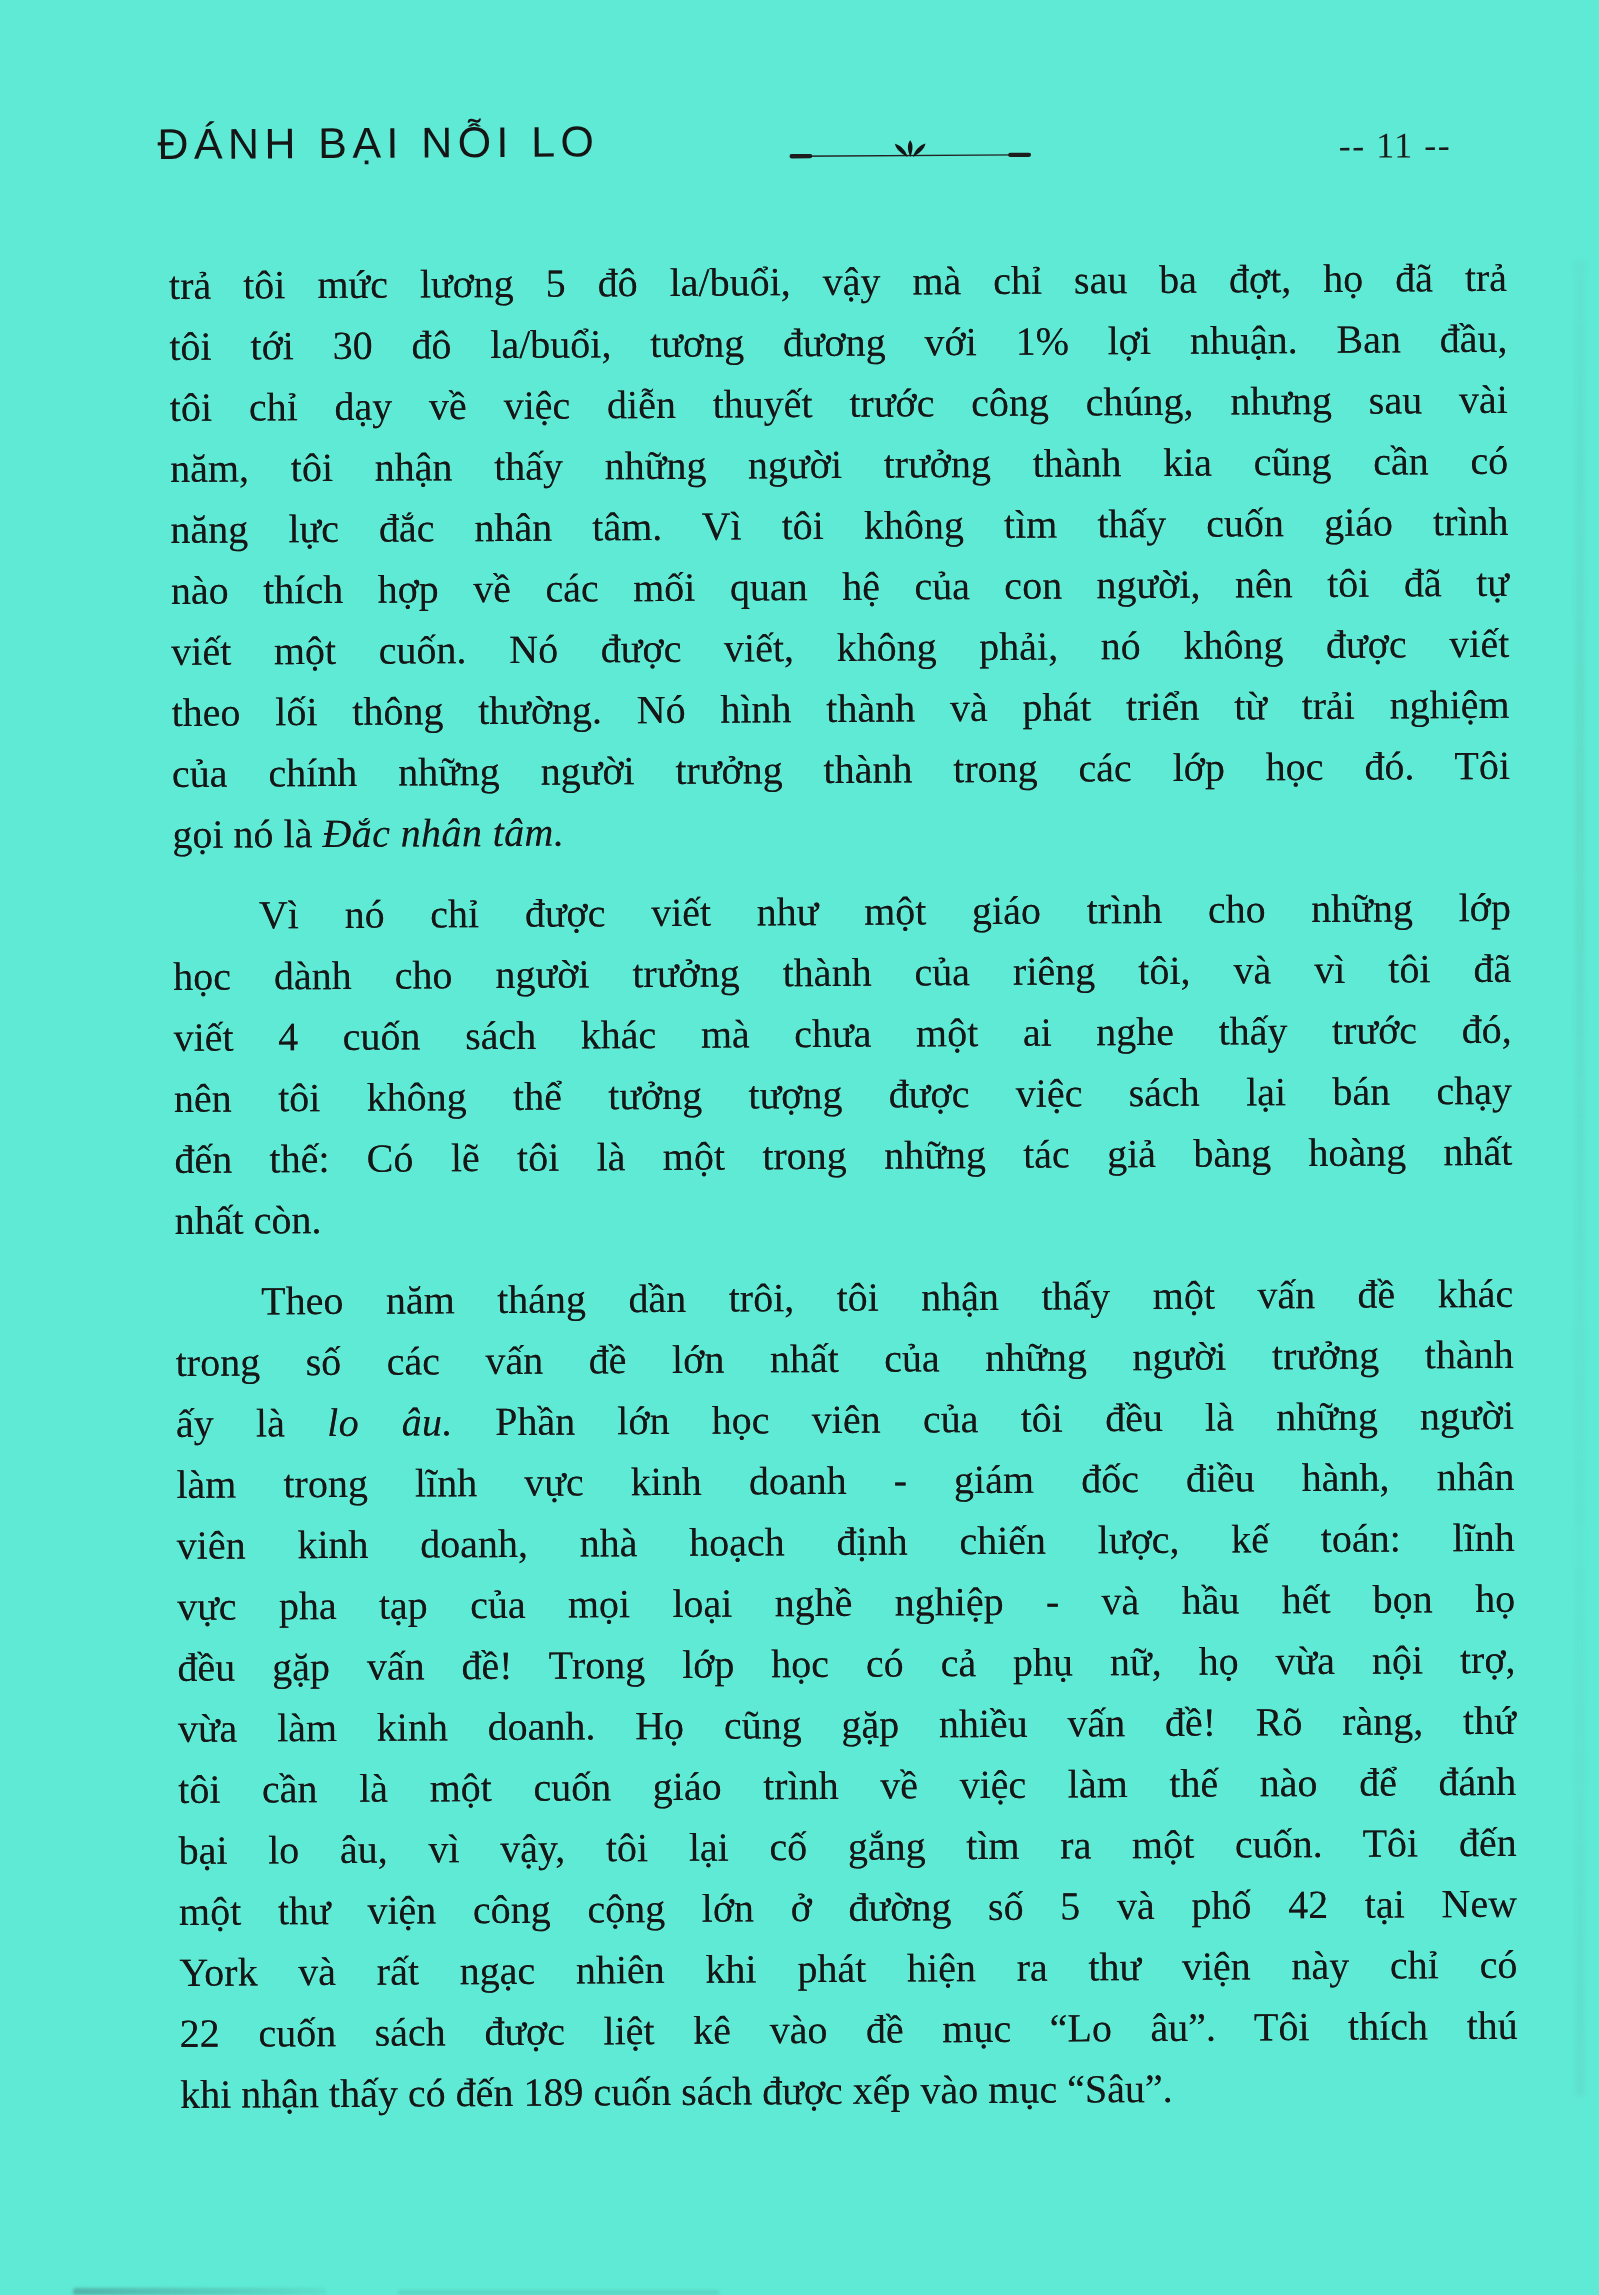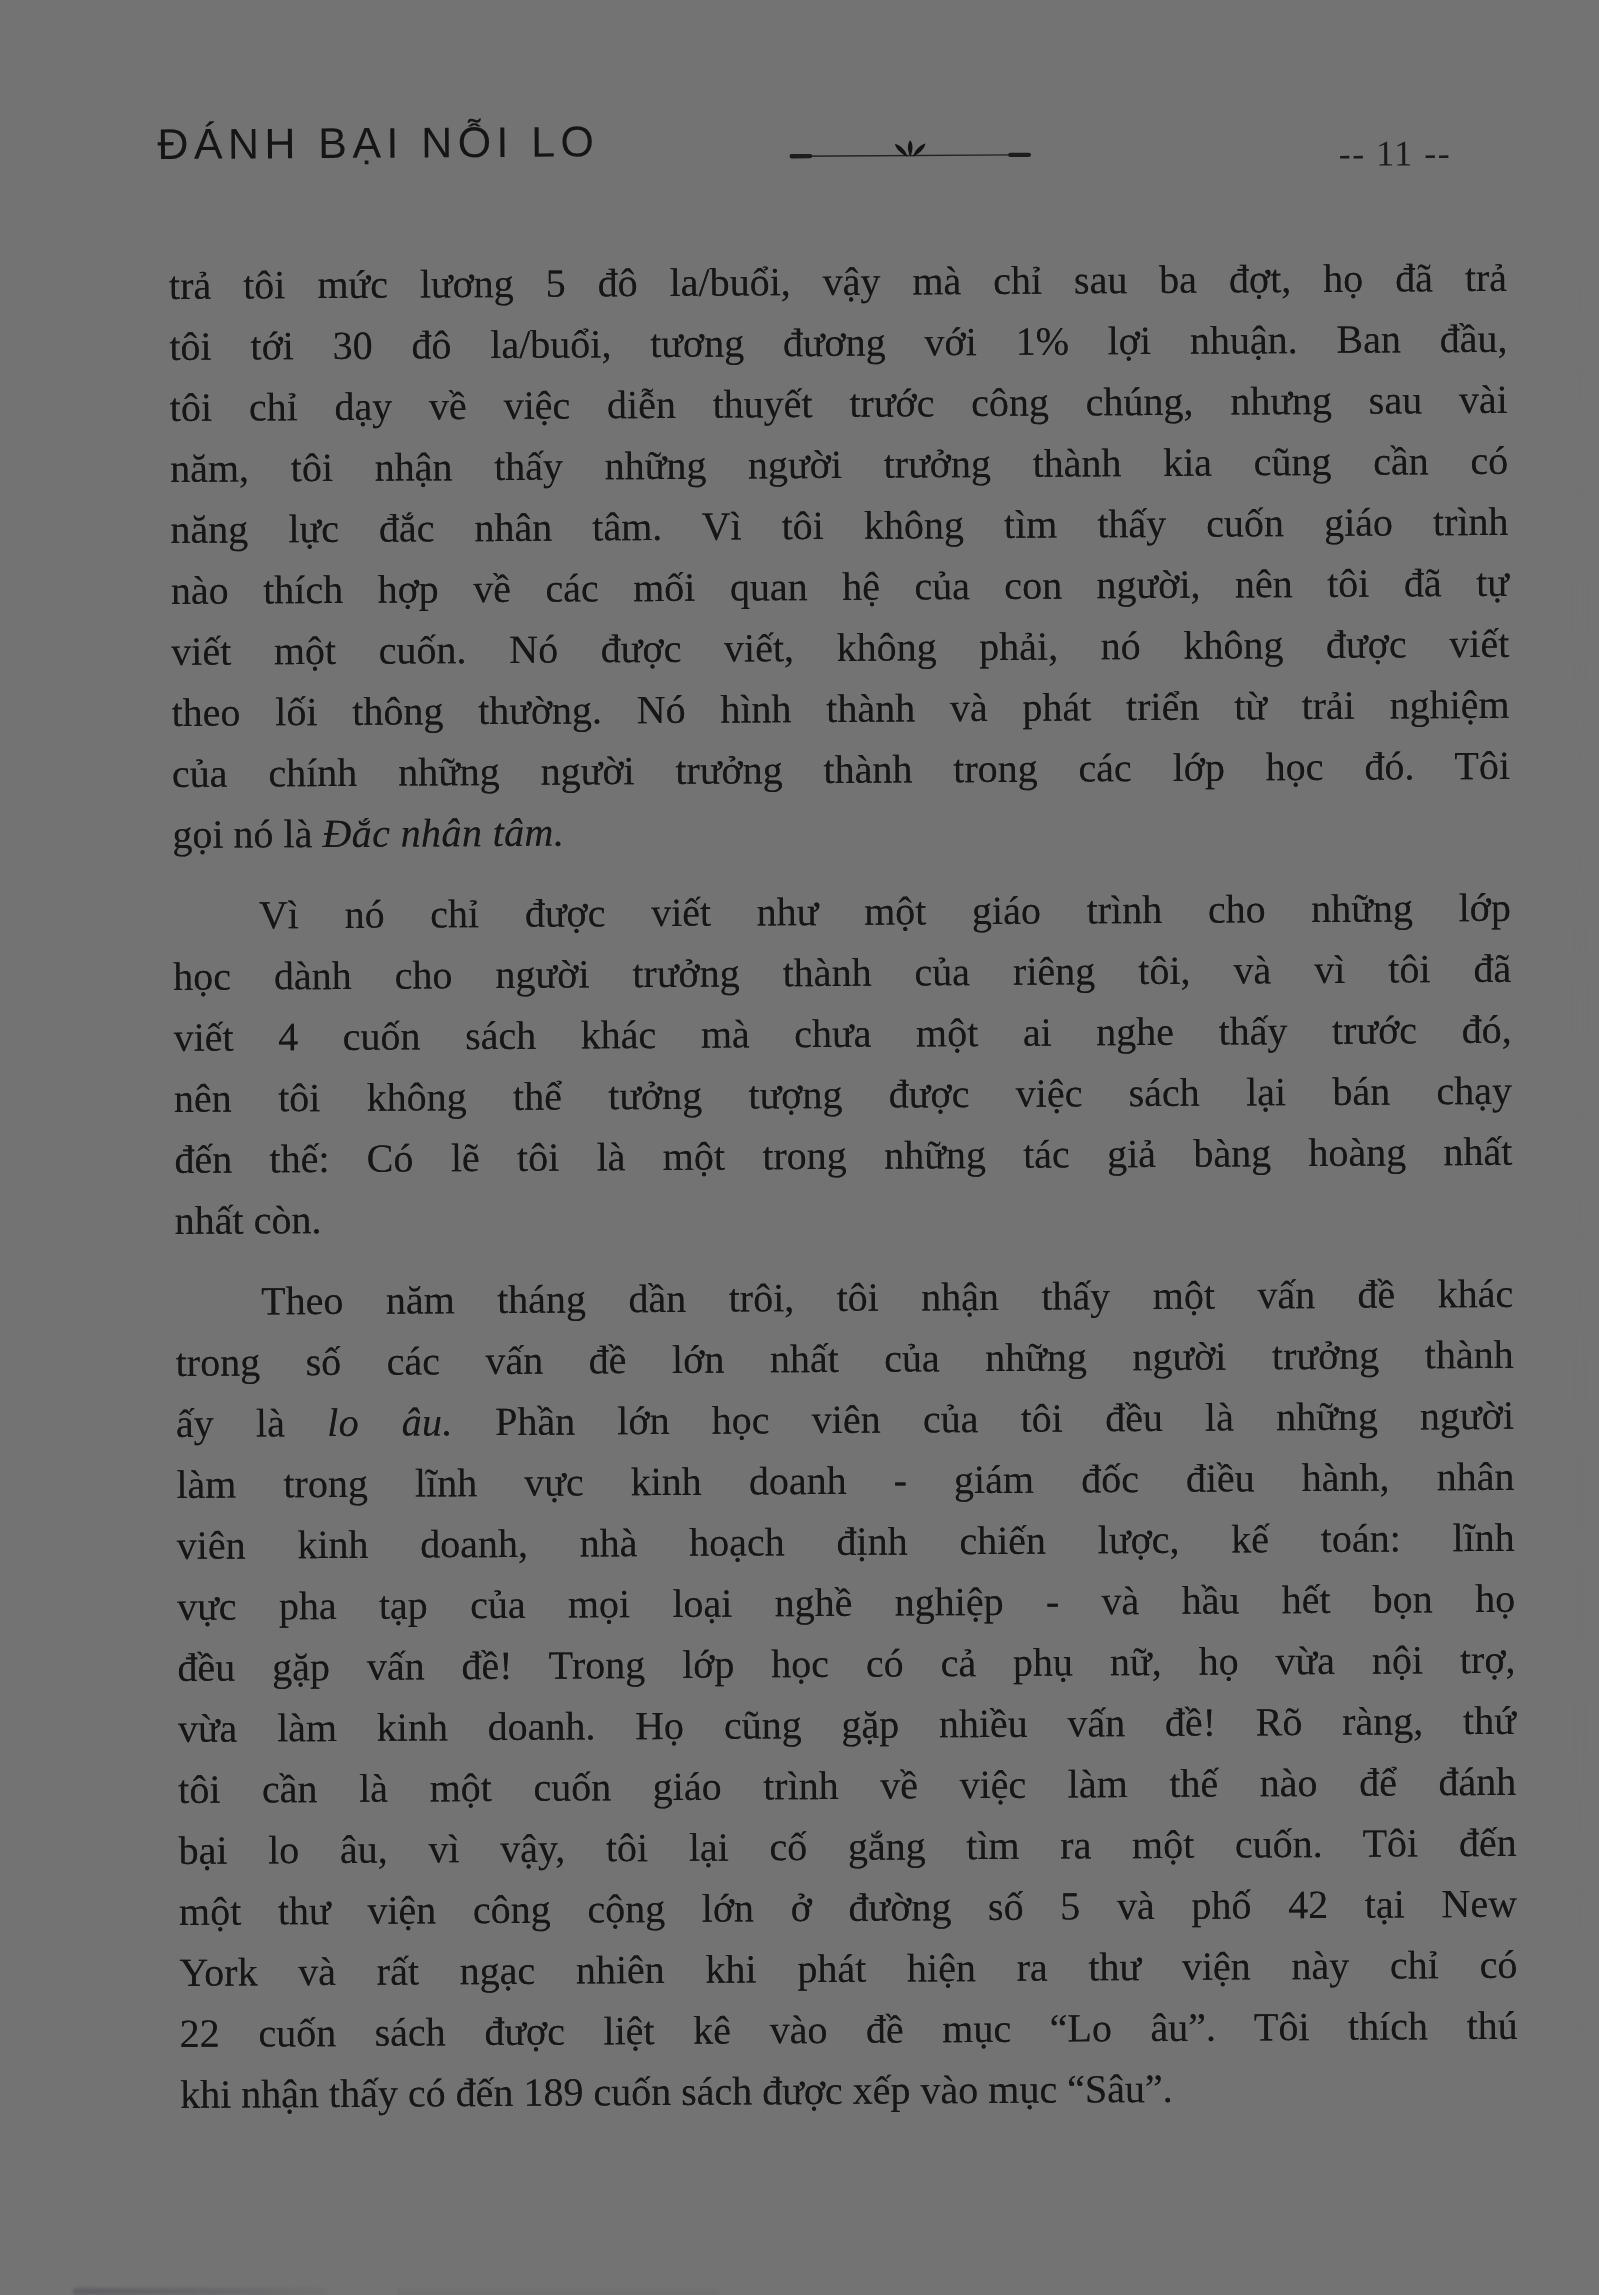--- a/index.html
+++ b/index.html
@@ -5,21 +5,21 @@
   html, body {
     margin: 0;
     padding: 0;
     background: #e9e9e9;
   }
   .page {
     position: relative;
     width: 1599px;
     height: 2295px;
     margin: 0 auto;
-    background: #737373;
+    background: #5eead4;
     overflow: hidden;
     font-family: "Liberation Serif", serif;
     color: #161616;
   }
   .content {
     position: absolute;
     left: 168px;
     top: 115px;
     width: 1338px;
     transform: rotate(-0.35deg);
@@ -44,21 +44,21 @@
   .header-divider {
     position: absolute;
     left: 621px;
     top: 29px;
     width: 242px;
     height: 26px;
   }
   .page-number {
     position: absolute;
     right: 55px;
-    top: 25px;
+    top: 17px;
     font-family: "Liberation Serif", serif;
     font-size: 36px;
     letter-spacing: 1.5px;
     color: #1b1b1b;
     white-space: nowrap;
   }
   
   .body-text {
     margin-top: 67px;
     width: 1338px;

